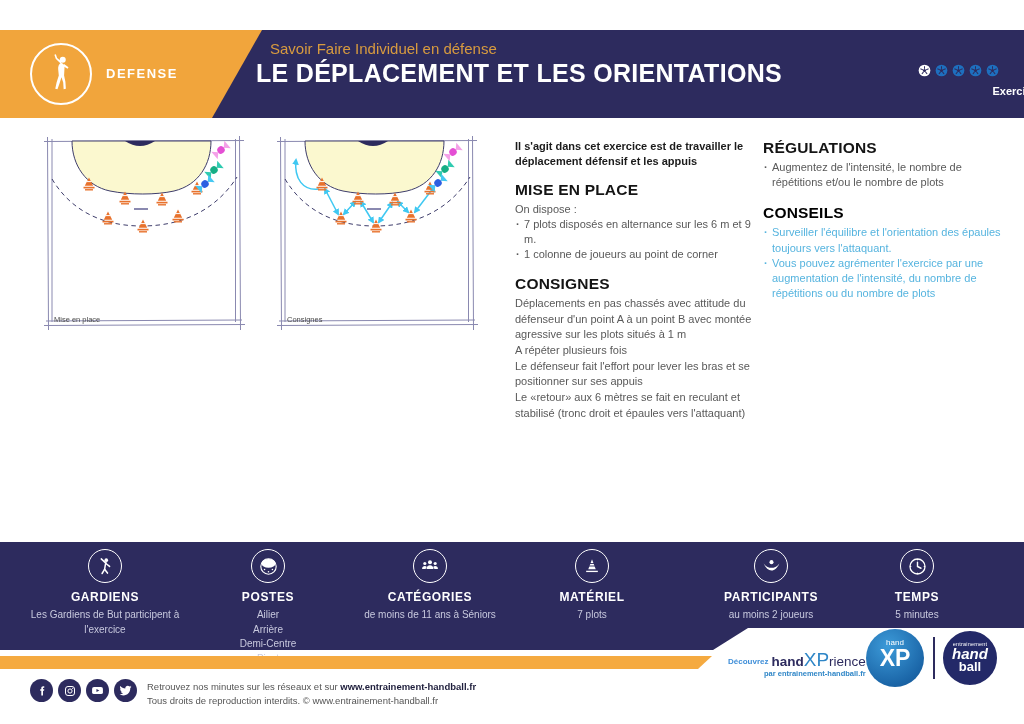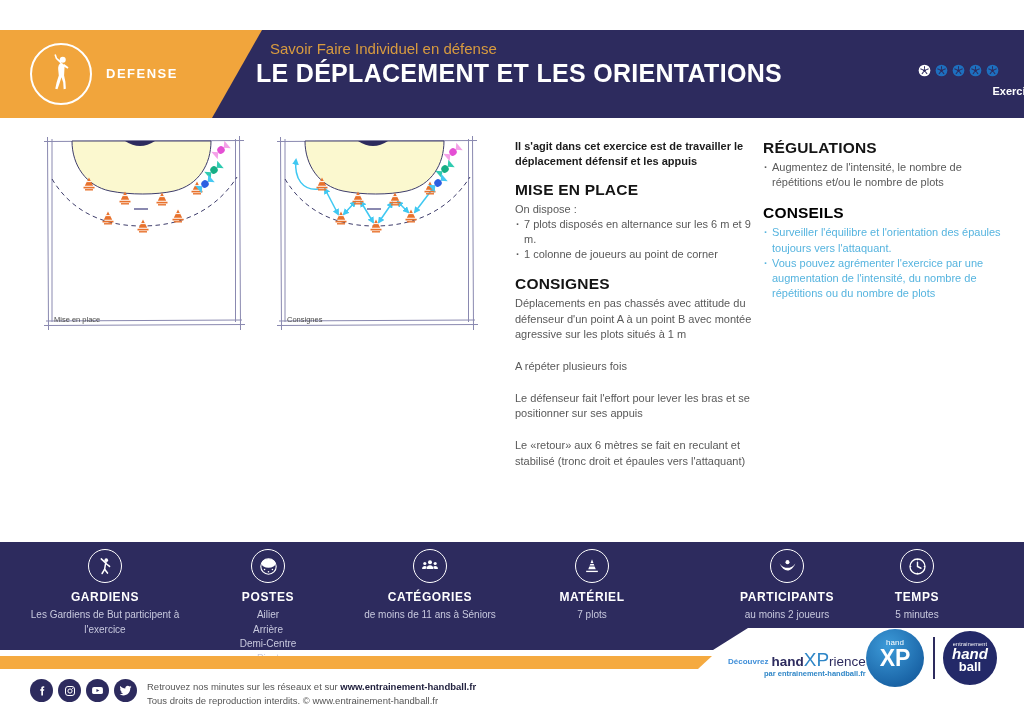--- a/index.html
+++ b/index.html
@@ -27,29 +27,29 @@
   .col-mid{position:absolute;left:515px;top:139px;width:238px;}
   .col-right{position:absolute;left:763px;top:139px;width:250px;}
   .intro{font-size:11px;font-weight:bold;color:#1b1b1b;line-height:1.35;}
   .h-section{font-size:15.5px;font-weight:800;color:#141414;margin:13px 0 3px 0;letter-spacing:.2px;}
   .h-section.first{margin-top:12px;}
   .h-conseils{color:#000000;}
   .body-text{font-size:11px;color:#595959;line-height:1.38;}
   .blue-text{color:#56B4DF;}
   .bullet{position:relative;padding-left:9px;}
   .bullet::before{content:"·";position:absolute;left:1px;top:0;font-weight:bold;}
-  .para{margin-top:17px;}
+  .para{margin-top:1px;}
   .col-right .h-section{margin-top:0;}
   .col-right .h-conseils{margin-top:14px;}
 
   
   .footer-band{position:absolute;left:0;top:542px;width:1024px;height:108px;background:#2D2B5E;
                clip-path:polygon(0 0,100% 0,100% 86px,748px 86px,713px 108px,0 108px);}
   .footer-col{position:absolute;top:549px;width:170px;text-align:center;color:#fff;}
-  .fc1{left:20px;} .fc2{left:183px;} .fc3{left:345px;} .fc4{left:507px;} .fc5{left:702px;text-align:center;} .fc6{left:832px;}
+  .fc1{left:20px;} .fc2{left:183px;} .fc3{left:345px;} .fc4{left:507px;} .fc5{left:686px;text-align:center;} .fc6{left:832px;}
   .f-icon{width:34px;height:34px;border:1.8px solid #fff;border-radius:50%;margin:0 auto;box-sizing:border-box;
           display:flex;align-items:center;justify-content:center;}
   .f-label{margin-top:7px;font-size:12px;font-weight:800;letter-spacing:.6px;}
   .f-text{margin-top:4px;font-size:10px;color:#C8C9DE;line-height:1.45;}
   .footer-orange{position:absolute;left:0;top:656px;width:712px;height:13px;background:#F5AA40;
                  clip-path:polygon(0 0,100% 0,calc(100% - 14px) 100%,0 100%);}
 
   
   .promo{position:absolute;left:716px;top:649px;white-space:nowrap;}
   .promo .discover{font-size:8px;font-weight:bold;color:#3E8ED8;margin-right:3px;vertical-align:2px;padding-left:12px;}

